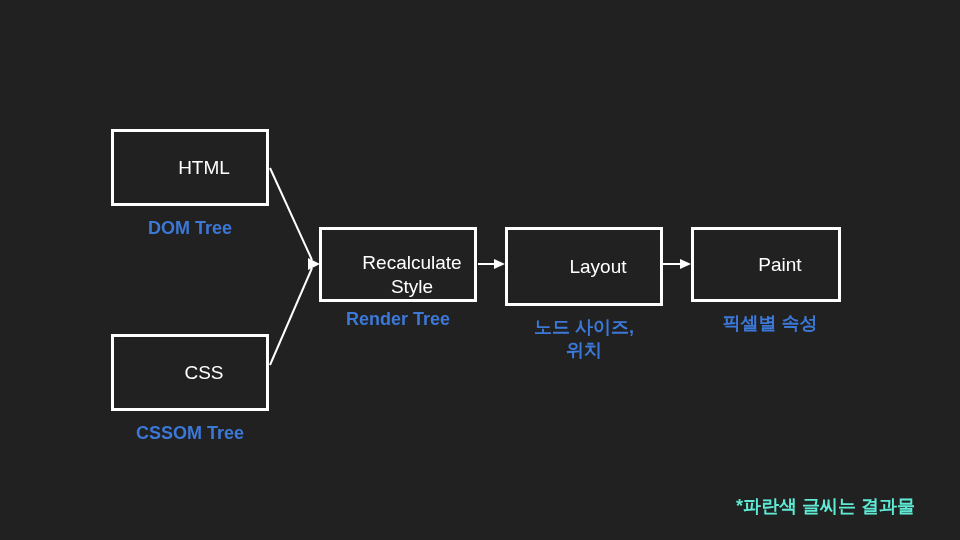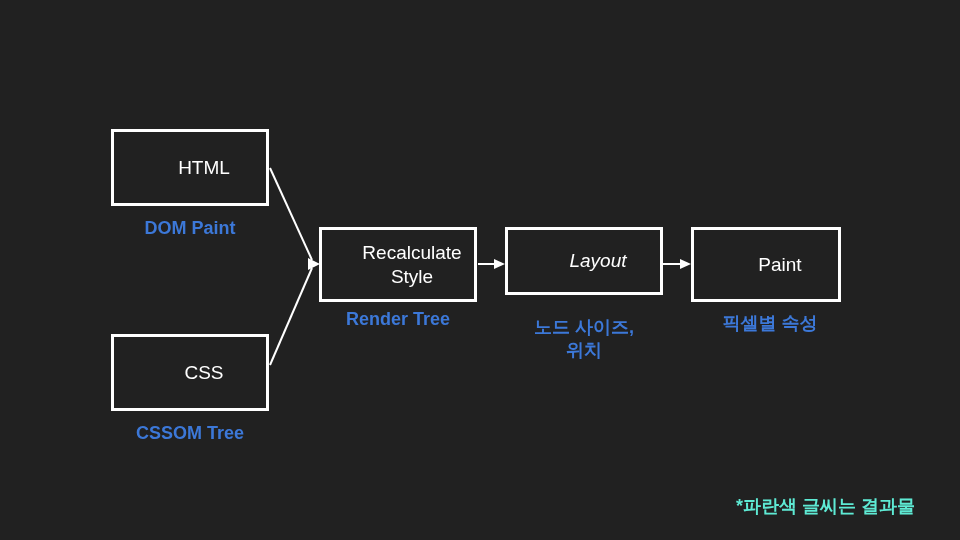--- a/index.html
+++ b/index.html
@@ -83,33 +83,33 @@
     </g>
     <g>
       <line x1="663" y1="264" x2="683" y2="264" stroke="#ffffff" stroke-width="2"></line>
       <polygon points="691,264 680,259 680,269" fill="#ffffff"></polygon>
     </g>
   </svg>
 
   <div class="node-box" style="left:111px; top:129px; width:158px; height:77px;">
     <span class="node-label">HTML</span>
   </div>
-  <div class="result-label" style="left:111px; top:217px; width:158px;">DOM Paint</div>
+  <div class="result-label" style="left:111px; top:217px; width:158px;">DOM Tree</div>
 
   <div class="node-box" style="left:111px; top:334px; width:158px; height:77px;">
     <span class="node-label">CSS</span>
   </div>
   <div class="result-label" style="left:111px; top:422px; width:158px;">CSSOM Tree</div>
 
-  <div class="node-box" style="left:319px; top:227px; width:158px; height:75px;">
+  <div class="node-box" style="left:319px; top:227px; width:158px; height:75px;align-items:flex-end;">
     <span class="node-label recalc-label">Recalculate Style</span>
   </div>
   <div class="result-label" style="left:319px; top:308px; width:158px;">Render Tree</div>
 
-  <div class="node-box" style="left:505px; top:227px; width:158px; height:68px;font-style:italic;">
+  <div class="node-box" style="left:505px; top:227px; width:158px; height:79px;">
     <span class="node-label">Layout</span>
   </div>
   <div class="result-label" style="left:485px; top:316px; width:198px;">
     <div>노드 사이즈,</div>
     <div>위치</div>
   </div>
 
   <div class="node-box" style="left:691px; top:227px; width:150px; height:75px;">
     <span class="node-label">Paint</span>
   </div>

